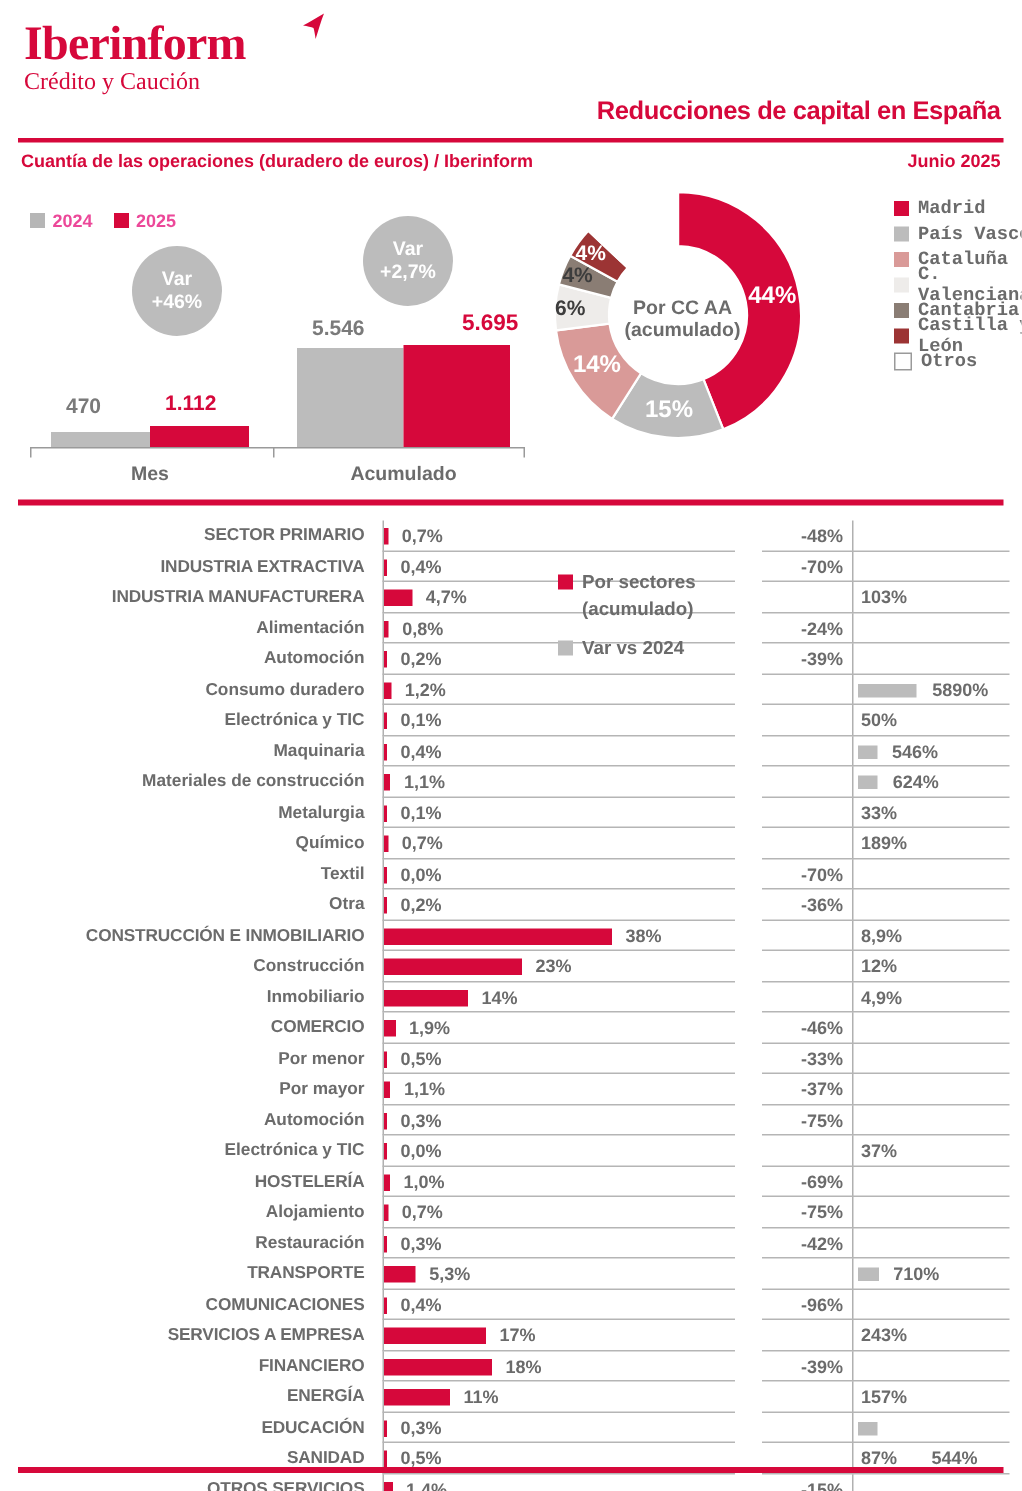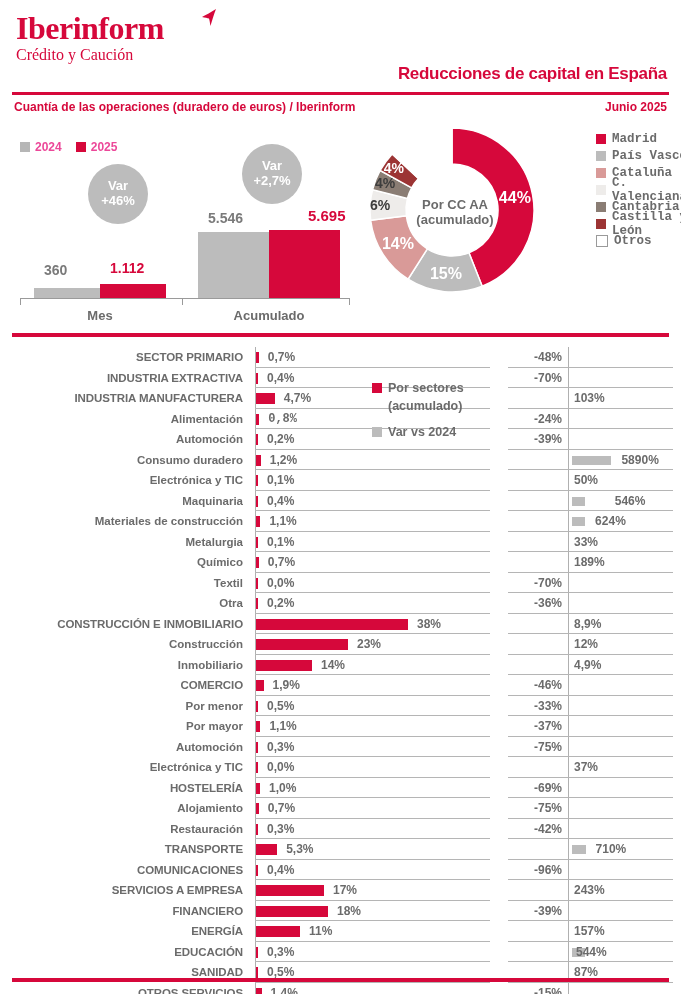--- a/index.html
+++ b/index.html
@@ -170,21 +170,21 @@
       </span>
       <span class="itm">
         <i class="sw red"></i>
         <span>2025</span>
       </span>
     </div>
 
     <div class="grp" style="left:22px;width:132px;">
       <div class="bar gray" style="left:0px;width:66px;height:10px;"></div>
       <div class="bar red" style="left:66px;width:66px;height:14px;"></div>
-      <div class="bar-val gray" style="left:10px;bottom:20px;">360</div>
+      <div class="bar-val gray" style="left:10px;bottom:20px;">470</div>
       <div class="bar-val red" style="left:76px;bottom:22px;">1.112</div>
     </div>
     <div class="grp-label" style="left:22px;width:132px;">Mes</div>
 
     <div class="grp" style="left:186px;width:142px;">
       <div class="bar gray" style="left:0px;width:71px;height:66px;"></div>
       <div class="bar red" style="left:71px;width:71px;height:68px;"></div>
       <div class="bar-val gray" style="left:10px;bottom:72px;">5.546</div>
       <div class="bar-val red" style="left:80px;bottom:74px;font-size:15px;margin-left:30px;">5.695</div>
     </div>
@@ -293,21 +293,21 @@
         <div class="sect-val" style="left: 283.8px;">4,7%</div>
         <div class="var-axis"></div>
         <div class="var-rule"></div>
         <div class="var-val" style="left: 574px;">103%</div>
       </div>
       <div class="trow">
         <div class="tlabel minor">Alimentación</div>
         <div class="sect-axis"></div>
         <div class="sect-rule"></div>
         <div class="sect-bar" style="width: 3.2px;"></div>
-        <div class="sect-val" style="left: 268.2px; font-family: Liberation Mono, monospace;">0,8%</div>
+        <div class="sect-val" style="left: 268.2px;">0,8%</div>
         <div class="var-axis"></div>
         <div class="var-rule"></div>
         <div class="var-val" style="right: 119px; text-align: right;">-24%</div>
       </div>
       <div class="trow">
         <div class="tlabel minor">Automoción</div>
         <div class="sect-axis"></div>
         <div class="sect-rule"></div>
         <div class="sect-bar" style="width: 2px;"></div>
         <div class="sect-val" style="left: 267px;">0,2%</div>
@@ -338,21 +338,21 @@
       </div>
       <div class="trow">
         <div class="tlabel minor">Maquinaria</div>
         <div class="sect-axis"></div>
         <div class="sect-rule"></div>
         <div class="sect-bar" style="width: 2px;"></div>
         <div class="sect-val" style="left: 267px;">0,4%</div>
         <div class="var-axis"></div>
         <div class="var-rule"></div>
         <div class="var-bar" style="left: 572px; width: 12.73px;"></div>
-        <div class="var-val" style="left: 594.73px; margin-left: 20px;">546%</div>
+        <div class="var-val" style="left: 594.73px;">546%</div>
       </div>
       <div class="trow">
         <div class="tlabel minor">Materiales de construcción</div>
         <div class="sect-axis"></div>
         <div class="sect-rule"></div>
         <div class="sect-bar" style="width: 4.4px;"></div>
         <div class="sect-val" style="left: 269.4px;">1,1%</div>
         <div class="var-axis"></div>
         <div class="var-rule"></div>
         <div class="var-bar" style="left: 572px; width: 13.12px;"></div>
@@ -561,21 +561,21 @@
       </div>
       <div class="trow">
         <div class="tlabel major">EDUCACIÓN</div>
         <div class="sect-axis"></div>
         <div class="sect-rule"></div>
         <div class="sect-bar" style="width: 2px;"></div>
         <div class="sect-val" style="left: 267px;">0,3%</div>
         <div class="var-axis"></div>
         <div class="var-rule"></div>
         <div class="var-bar" style="left: 572px; width: 12.72px;"></div>
-        <div class="var-val" style="left: 576px;">544%</div>
+        <div class="var-val" style="left: 621px; margin-top: 20px;">544%</div>
       </div>
       <div class="trow">
         <div class="tlabel major">SANIDAD</div>
         <div class="sect-axis"></div>
         <div class="sect-rule"></div>
         <div class="sect-bar" style="width: 2px;"></div>
         <div class="sect-val" style="left: 267px;">0,5%</div>
         <div class="var-axis"></div>
         <div class="var-rule"></div>
         <div class="var-val" style="left: 574px;">87%</div>

